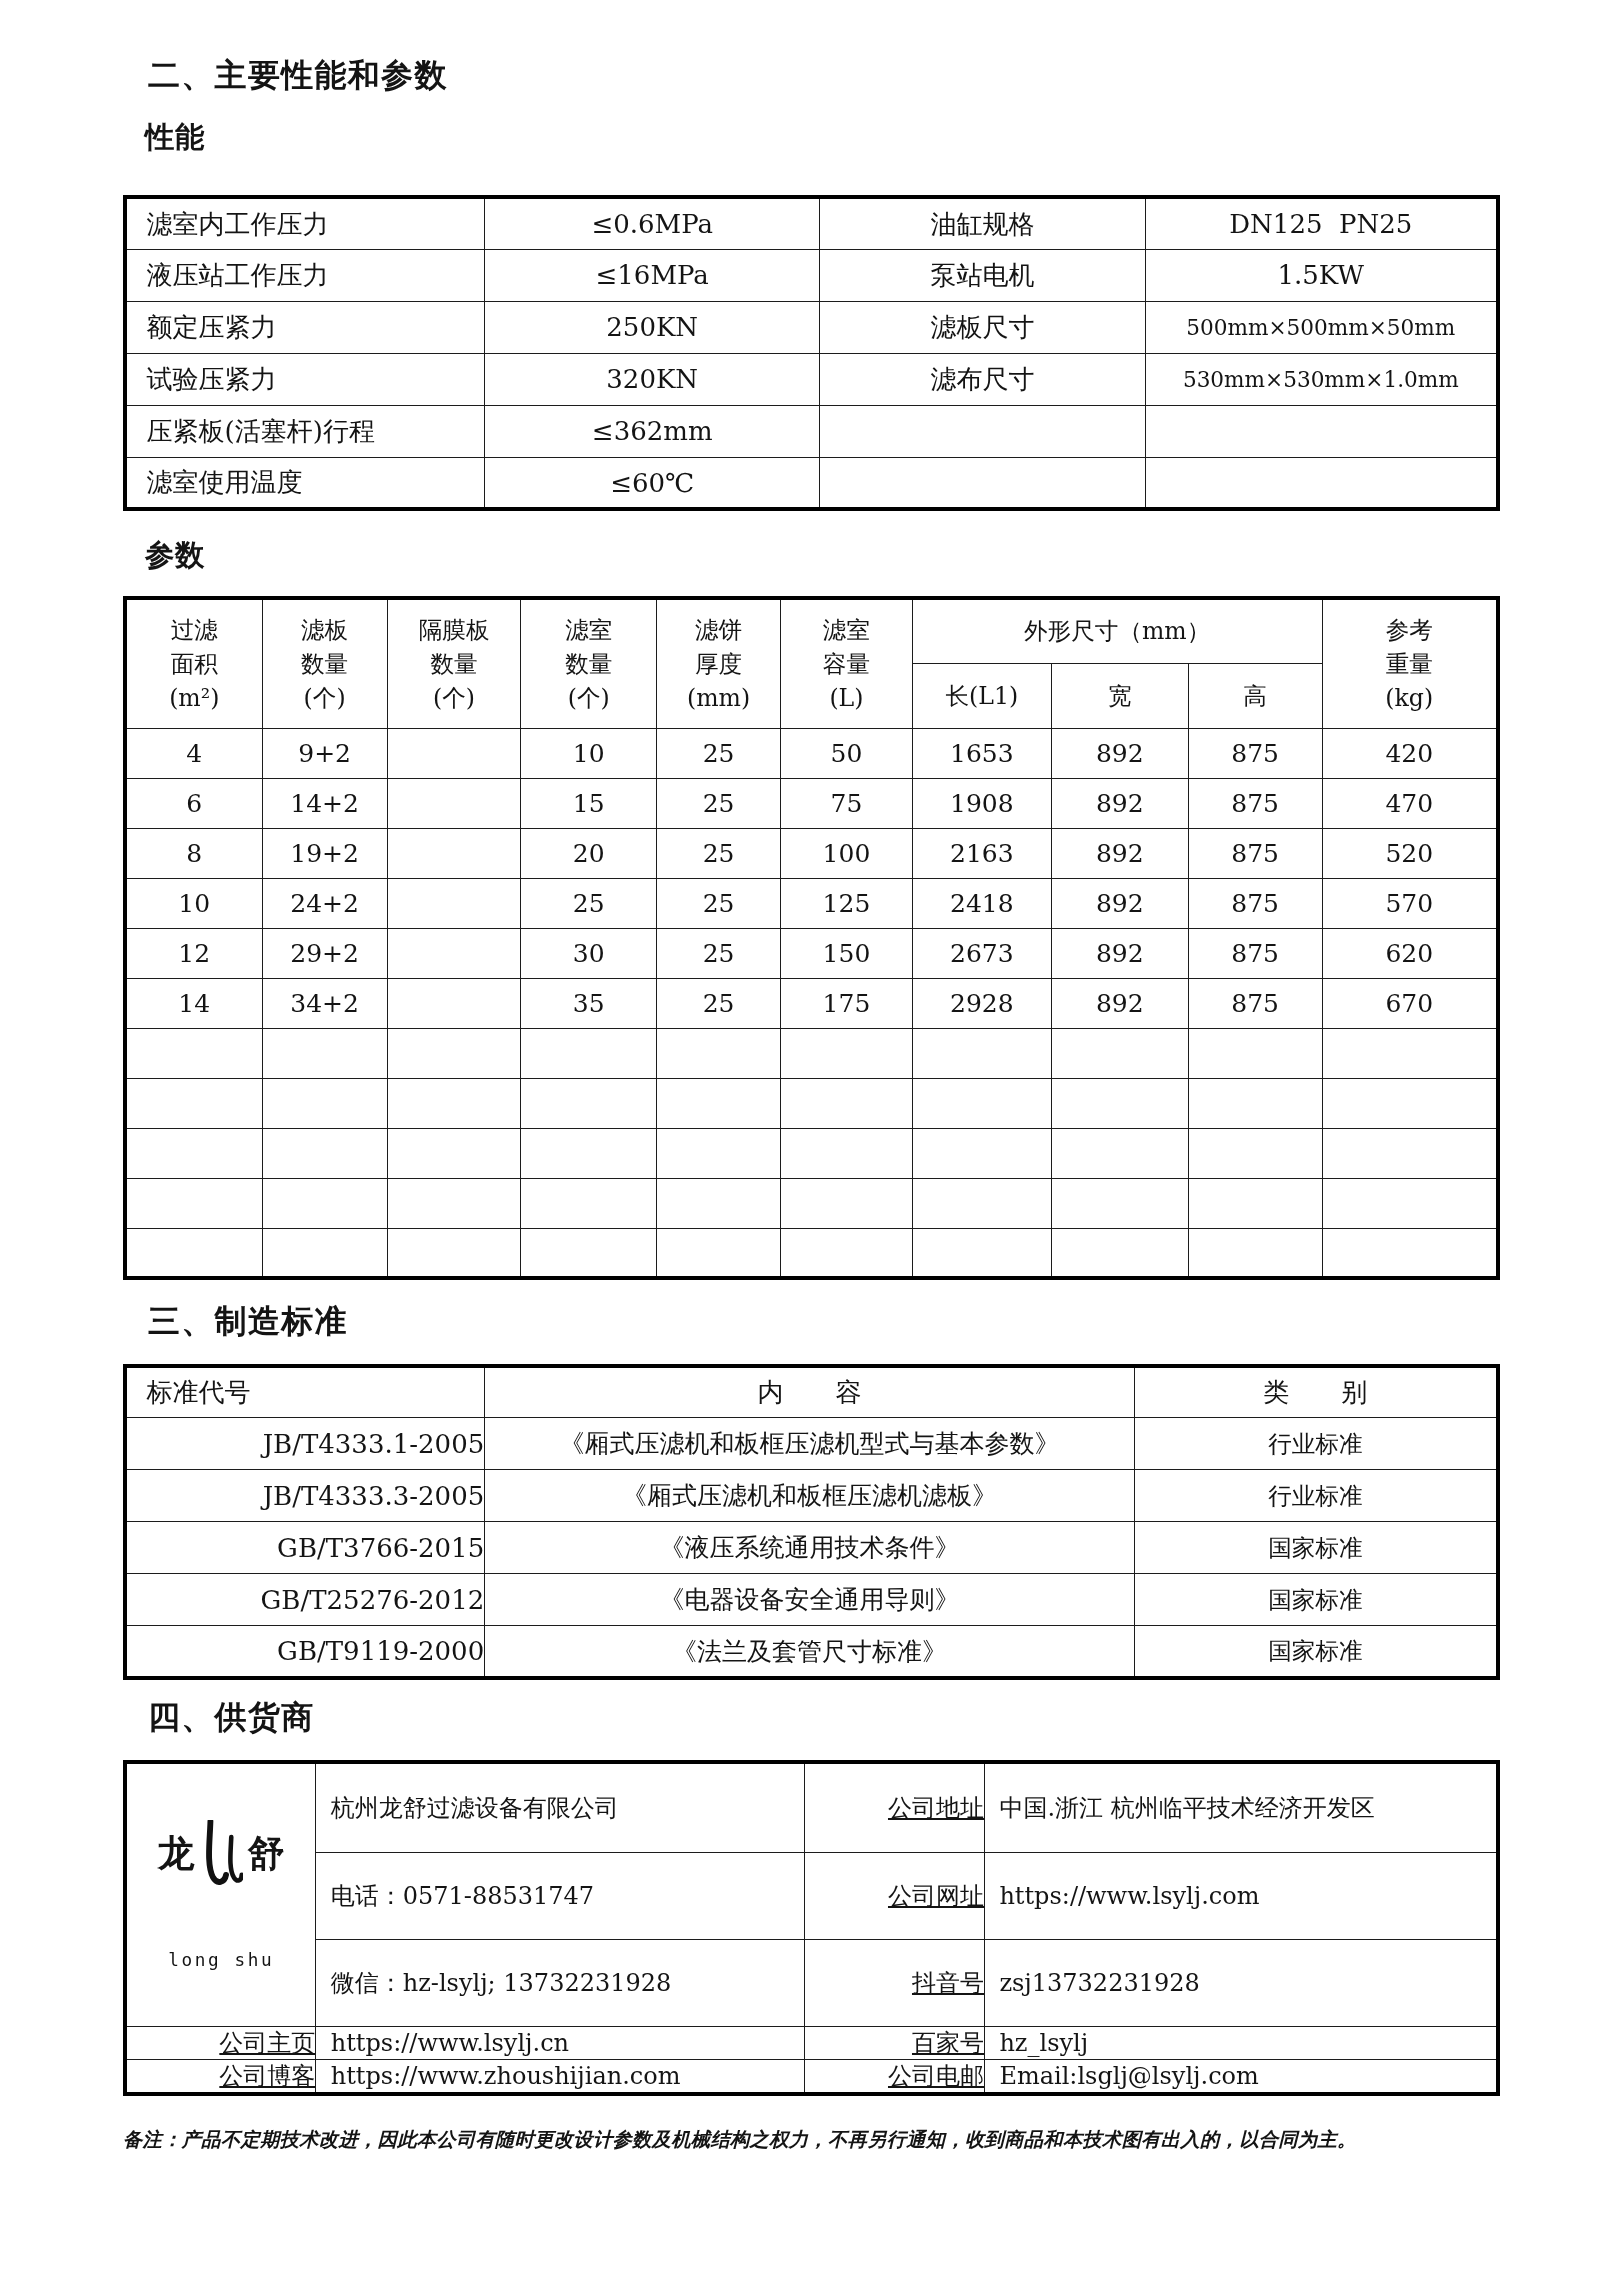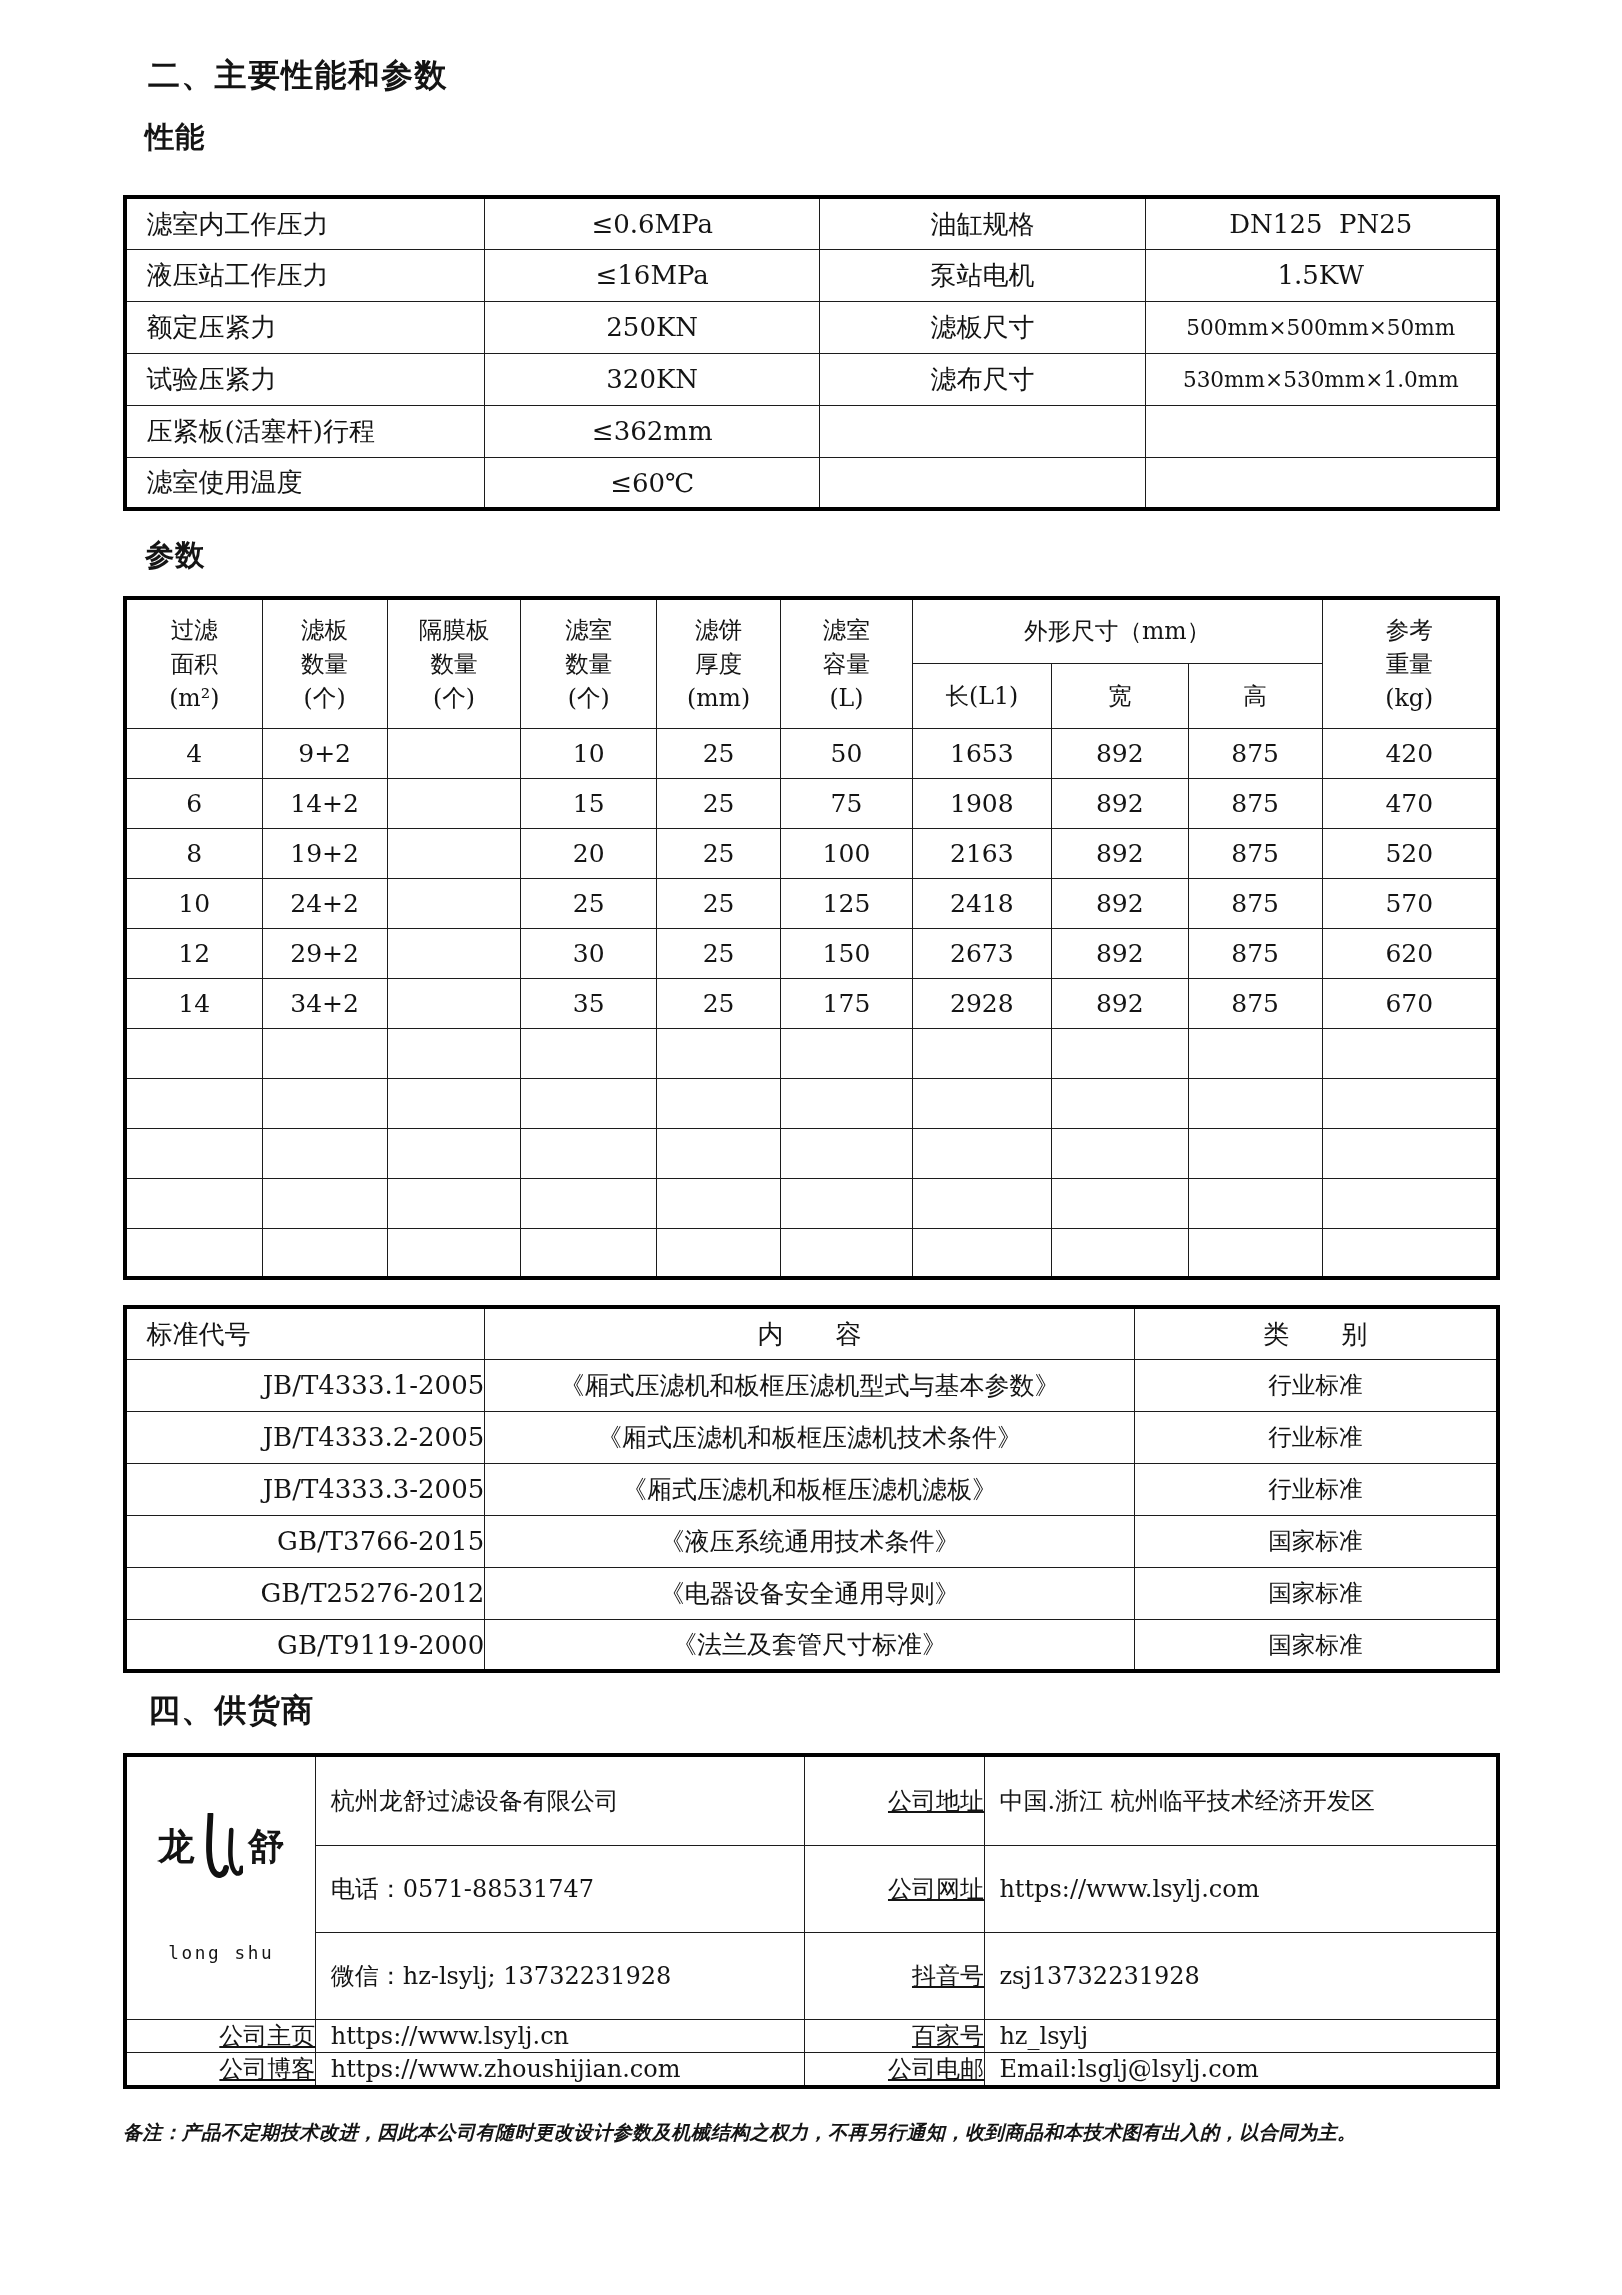--- a/index.html
+++ b/index.html
@@ -283,43 +283,39 @@
           <td class="num"></td>
           <td class="num"></td>
           <td class="num"></td>
           <td class="num"></td>
           <td class="num"></td>
           <td class="num"></td>
         </tr>
       </tbody>
   </table>
 
+  <h1 style="margin-top:25px">三、制造标准</h1>
 
   <table class="stand bordered">
     <colgroup>
       <col style="width:26.2%">
         <col style="width:47.3%">
         <col style="width:26.5%">
     </colgroup>
     <thead>
       <tr>
         <th>标准代号</th>
         <th class="center">内　　容</th>
         <th class="center">类　　别</th>
       </tr>
     </thead>
     <tbody id="stand-body">
         <tr>
           <td class="sc1">JB/T4333.1-2005</td>
           <td class="sc2">《厢式压滤机和板框压滤机型式与基本参数》</td>
-          <td class="sc3">行业标准</td>
-        </tr>
-        <tr>
-          <td class="sc1">JB/T4333.2-2005</td>
-          <td class="sc2">《厢式压滤机和板框压滤机技术条件》</td>
           <td class="sc3">行业标准</td>
         </tr>
         <tr>
           <td class="sc1">JB/T4333.3-2005</td>
           <td class="sc2">《厢式压滤机和板框压滤机滤板》</td>
           <td class="sc3">行业标准</td>
         </tr>
         <tr>
           <td class="sc1">GB/T3766-2015</td>
           <td class="sc2">《液压系统通用技术条件》</td>

